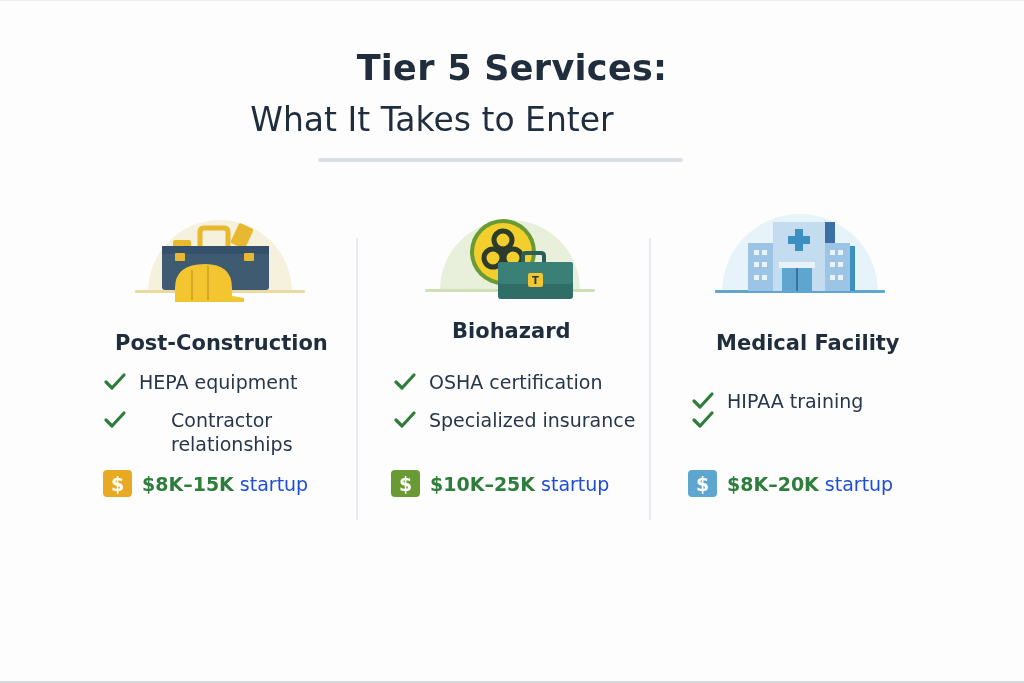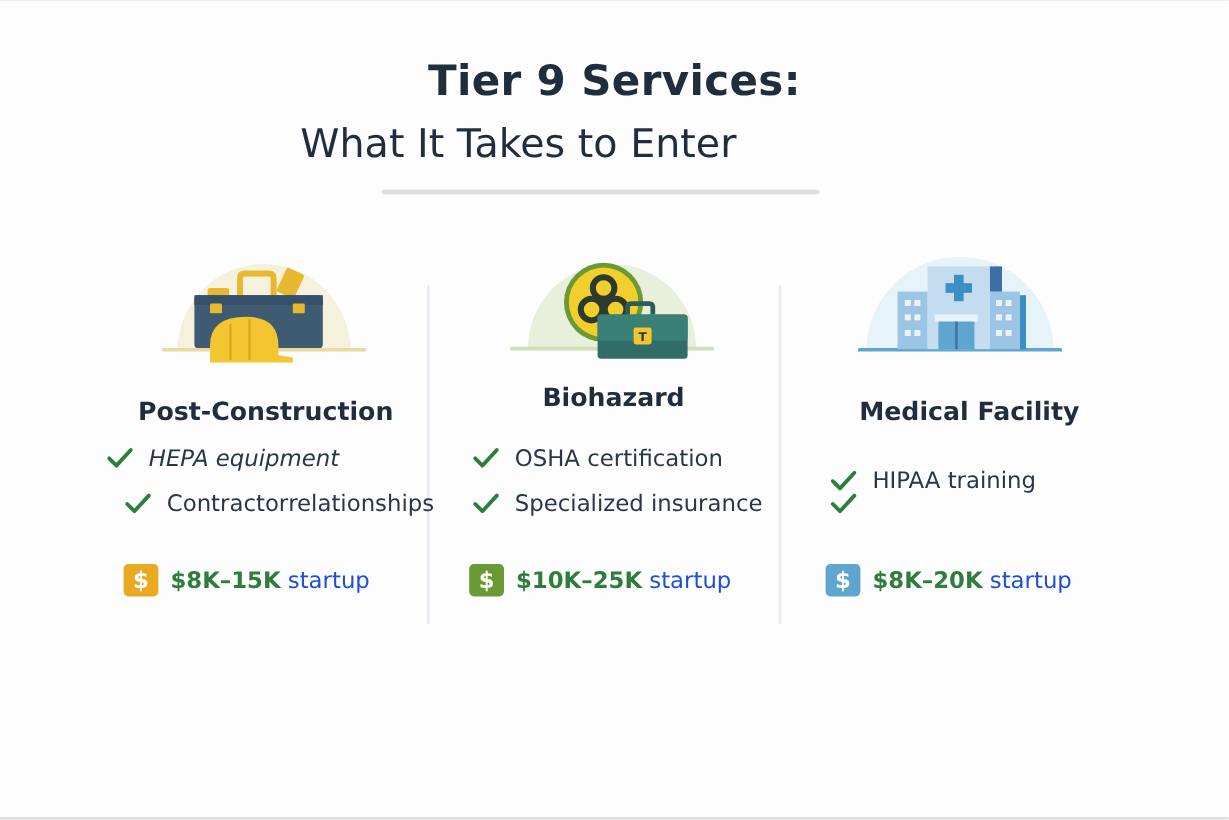--- a/index.html
+++ b/index.html
@@ -57,21 +57,21 @@
       align-items: center; justify-content: center; margin-right: 10px;
     }
     .cost-range { font-weight: bold; color: #2e7d3c; margin-right: 6px; }
     .cost-suffix { color: #1d4ed8; }
   </style>
 </head>
 <body>
 
 <div class="frame"></div>
 
-<div class="title">Tier 9 Services:</div>
+<div class="title">Tier 5 Services:</div>
 <div class="subtitle">What It Takes to Enter</div>
 <div class="title-rule"></div>
 
 <div class="divider" style="left:356px;"></div>
 <div class="divider" style="left:649px;"></div>
 
 <div>
   <svg class="illus" style="left:120px; top:210px;" viewBox="0 0 200 100">
     <path d="M28 82 A72 72 0 0 1 172 82 Z" fill="#f6f1dc"></path>
     <rect x="15" y="80" width="170" height="3" fill="#ead9a0" rx="1"></rect>
@@ -79,31 +79,31 @@
     <path d="M80 36 L80 22 Q80 18 84 18 L104 18 Q108 18 108 22 L108 36" stroke="#e8b830" stroke-width="5" fill="none"></path>
     <rect x="114" y="15" width="16" height="22" rx="2" fill="#e8b830" transform="rotate(25 122 26)"></rect>
     <rect x="42" y="36" width="107" height="44" rx="3" fill="#3e5b72"></rect>
     <rect x="42" y="36" width="107" height="8" fill="#35506a"></rect>
     <rect x="55" y="43" width="10" height="8" rx="1" fill="#e8b830"></rect>
     <rect x="124" y="43" width="10" height="8" rx="1" fill="#e8b830"></rect>
     <path d="M55 92 L55 78 Q55 54 85 54 Q112 54 112 78 L112 86 L124 88 L124 92 Z" fill="#f2c531"></path>
     <path d="M72 60 L72 90 M88 56 L88 90" stroke="#d9a81e" stroke-width="2"></path>
   </svg>
   <div class="col-title" style="left:115px; top:320px;">Post-Construction</div>
-  <div class="req" style="left:88px; top:370px;font-style:italic;">
+  <div class="req" style="left:103px; top:370px;">
     <svg class="check" viewBox="0 0 24 24">
         <path d="M3 12 L9 18 L21 5" stroke="#2e7d3c" stroke-width="3.2" fill="none" stroke-linecap="round" stroke-linejoin="round"></path>
       </svg>
     <span>HEPA equipment</span>
   </div>
   <div class="req" style="left:103px; top:408px;">
     <svg class="check" viewBox="0 0 24 24">
         <path d="M3 12 L9 18 L21 5" stroke="#2e7d3c" stroke-width="3.2" fill="none" stroke-linecap="round" stroke-linejoin="round"></path>
       </svg>
-    <span style="display:flex; ">
+    <span style="display:flex; flex-direction:column;margin-left:32px;">
       <span>Contractor</span>
       <span>relationships</span>
     </span>
   </div>
   <div class="cost" style="left:103px; top:470px;">
     <span class="dollar" style="background:#e8aa22;">$</span>
     <span class="cost-range">$8K–15K</span>
     <span class="cost-suffix">startup</span>
   </div>
 </div>

